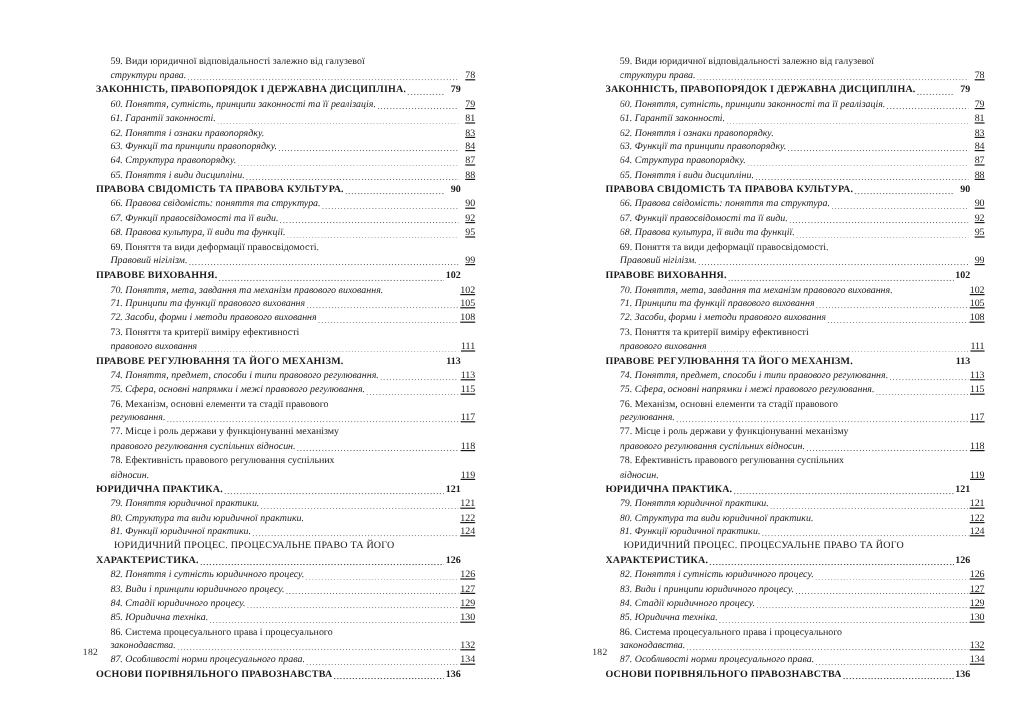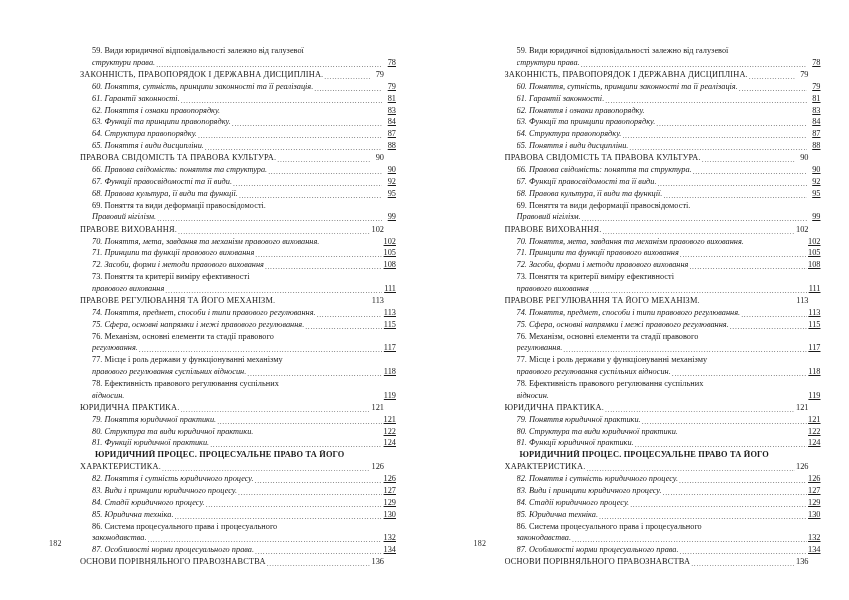--- a/index.html
+++ b/index.html
@@ -96,43 +96,43 @@
   
   .plainline {
     width: 304px;
     white-space: nowrap;
     overflow: hidden;
   }
   .plainline.indent { padding-left: 12px; }
 
   
   .heading {
-    font-weight: normal;
+    font-weight: bold;
     padding-left: 0;
     margin-top: 0.5px;
   }
   .heading .label { font-size: 8.35px; letter-spacing: 0.02em; }
   .heading .pageno { font-size: 8.35px; }
   .heading .leader::before { color: #555; }
 
   .heading-plain {
-    font-weight: bold;
+    font-weight: normal;
     font-size: 8.35px;
     letter-spacing: 0.02em;
     width: 304px;
     white-space: nowrap;
   }
   .heading-plain.center { padding-left: 15px; }
 
   
   .nolead .leader::before { content: ""; }
 
   .folio {
     position: absolute;
-    left: 49px;
+    left: 69px;
     bottom: 52px;
     font-size: 8px;
     color: #2a2a2a;
     letter-spacing: 0.03em;
   }
 </style>
 </head>
 <body>
 
 <div class="spread">

